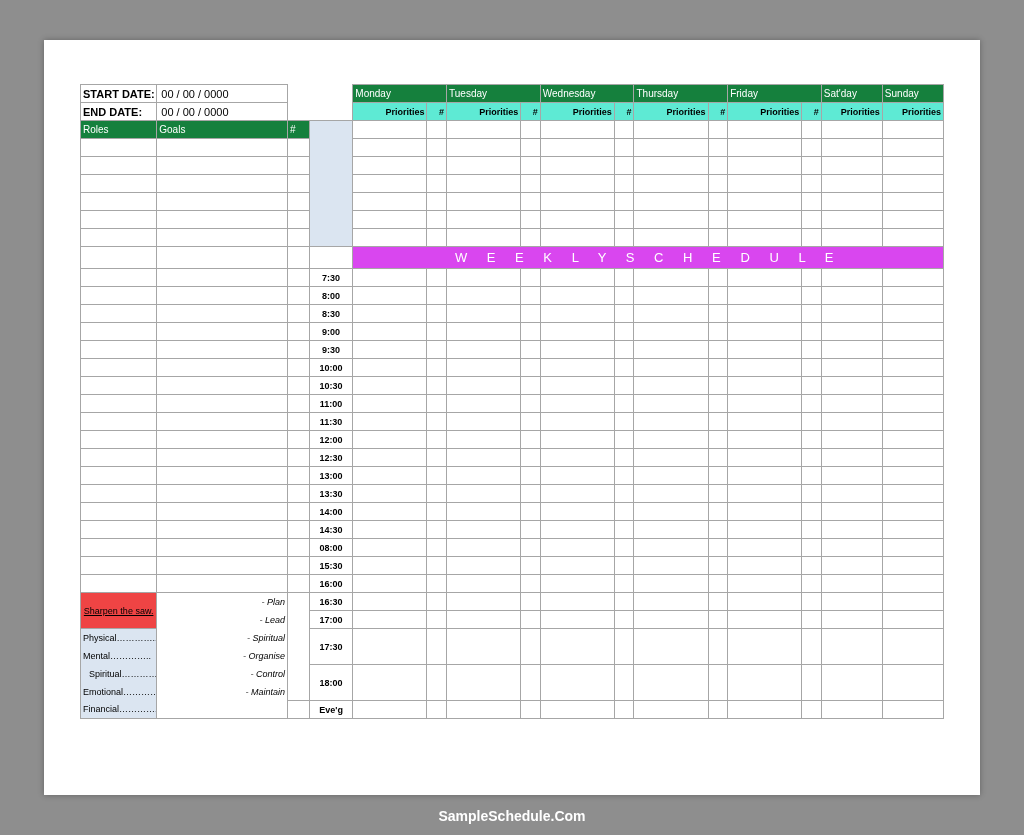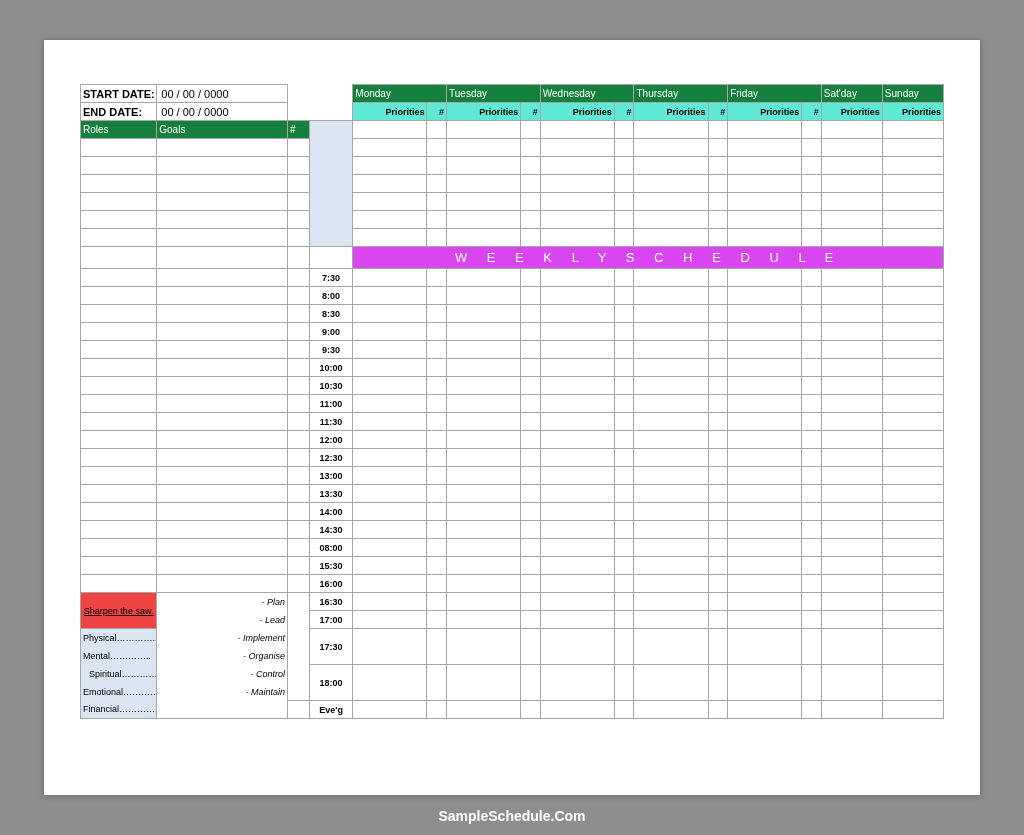--- a/index.html
+++ b/index.html
@@ -601,21 +601,21 @@
           <td></td>
           <td></td>
           <td></td>
           <td></td>
           <td></td>
           <td></td>
           <td></td>
 </tr>
 <tr>
   <td class="small nobb" style="background:#dbe5f1;height:14px;">Physical…………..</td>
-  <td class="smallital nobb nobt">-  Implement</td>
+  <td class="smallital nobb nobt">-  Spiritual</td>
   <td class="time" rowspan="2">17:30</td>
           <td rowspan="2"></td>
           <td rowspan="2"></td>
           <td rowspan="2"></td>
           <td rowspan="2"></td>
           <td rowspan="2"></td>
           <td rowspan="2"></td>
           <td rowspan="2"></td>
           <td rowspan="2"></td>
           <td rowspan="2"></td>

